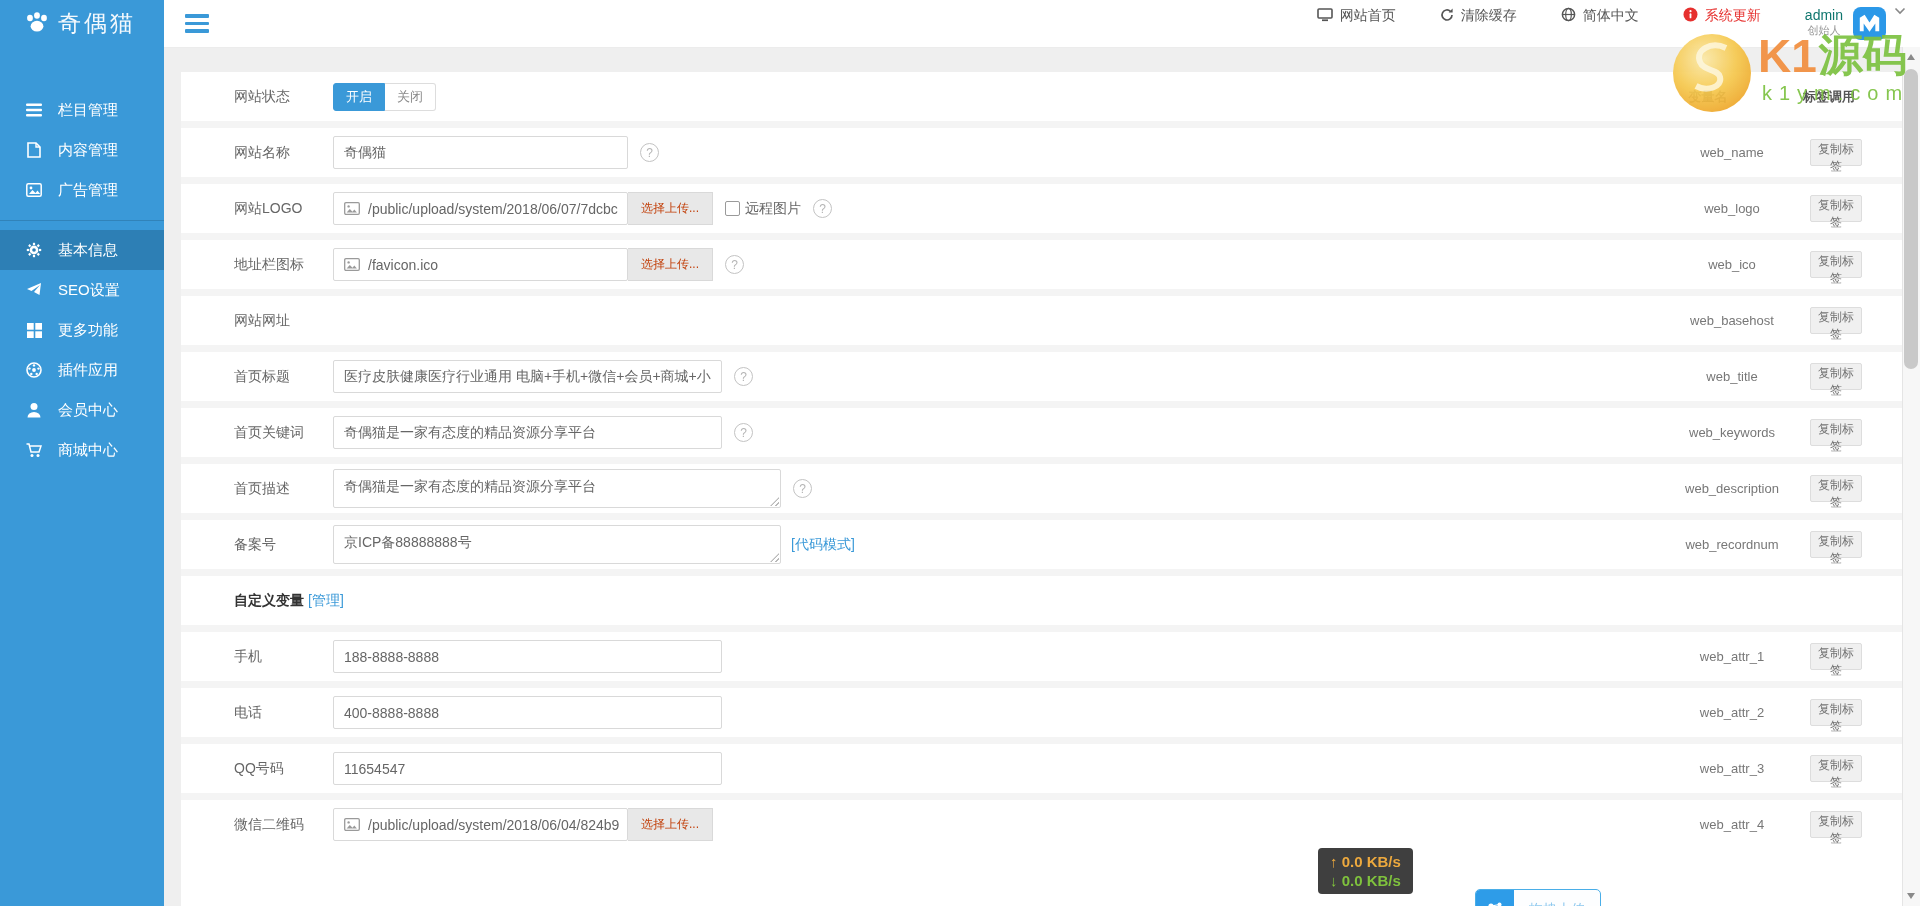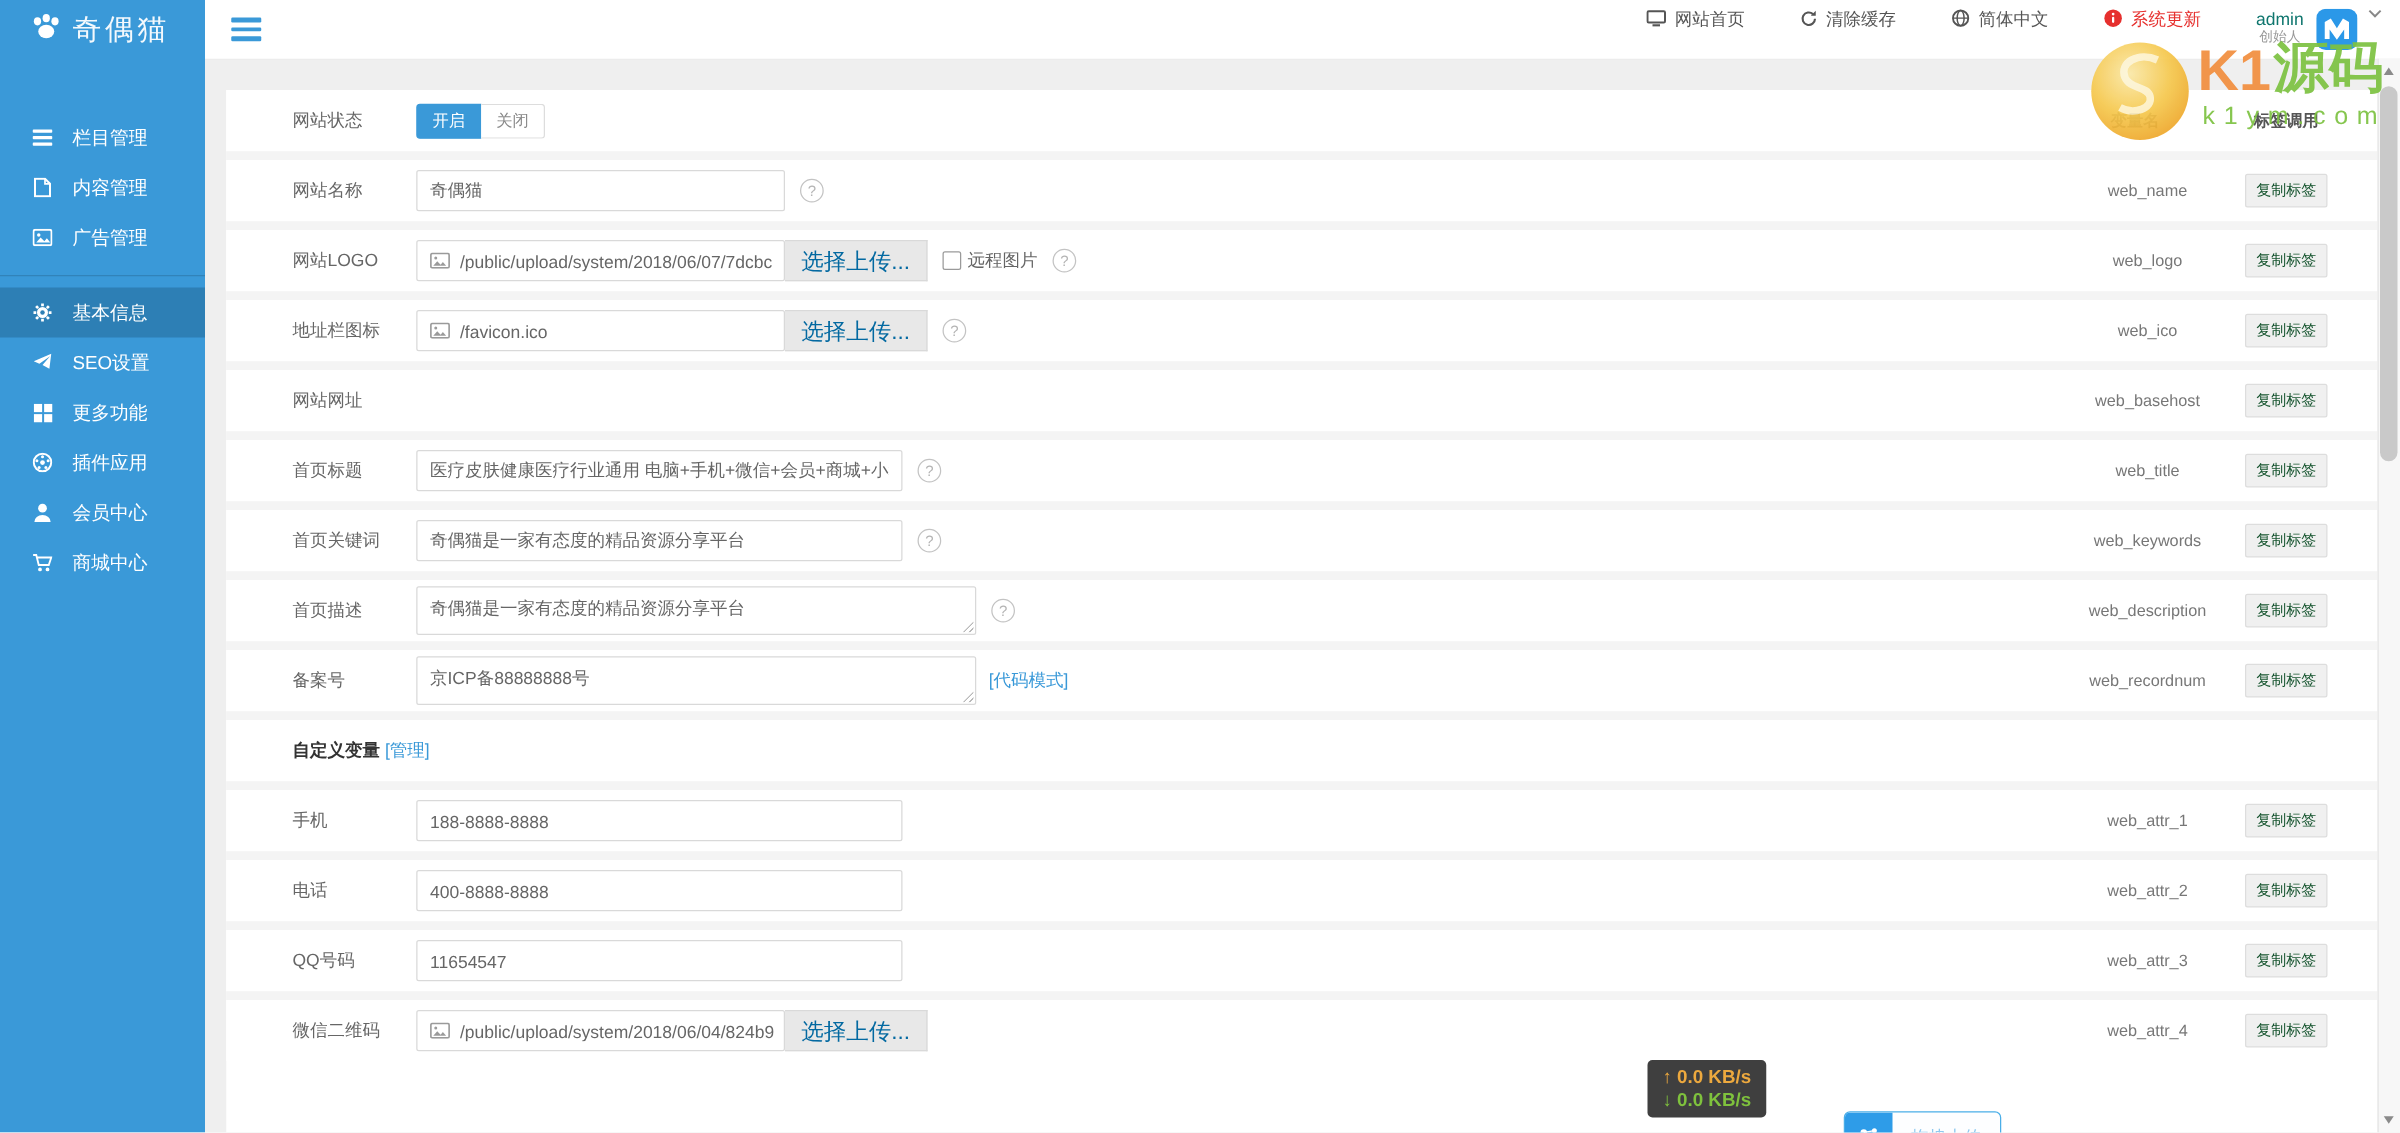--- a/index.html
+++ b/index.html
@@ -44,32 +44,32 @@
   .input .ival{white-space:nowrap;overflow:hidden}
   .input.w-normal{width:389px}
   .input.w-narrow{width:295px}
   .input.file{width:295px;padding-right:0}
   .input .img-ic{display:flex;margin-right:8px;flex-shrink:0}
   .input.ta{height:39px;width:448px;align-items:flex-start;padding-top:8px;position:relative}
   .rs{position:absolute;right:1px;bottom:1px;width:9px;height:9px;
       background:repeating-linear-gradient(-45deg,transparent 0 2px,#b9b9b9 2px 3.5px);
       clip-path:polygon(100% 0,100% 100%,0 100%);cursor:nwse-resize}
   .upbtn{height:33px;padding:0 13px;background:#e8e8e8;border:1px solid #d9d9d9;border-left:none;
-         font-size:18px;color:#0369a1;cursor:pointer;font-family:inherit;white-space:nowrap}
+         font-size:12px;color:#c2410c;cursor:pointer;font-family:inherit;white-space:nowrap}
   .remote{display:flex;align-items:center;gap:5px;margin-left:12px;cursor:pointer}
   .cbx{width:13px;height:13px;border:1px solid #9a9a9a;border-radius:2px;background:#fff}
   .remote span:last-child{font-size:14px;color:#666}
   .help{width:17px;height:17px;border:1px solid #c3c3c3;border-radius:50%;color:#b5b5b5;font-size:12px;
         display:flex;align-items:center;justify-content:center;margin-left:12px;cursor:pointer;flex-shrink:0}
   .inline-link{color:#3a99d8;font-size:14px;margin-left:10px;text-decoration:none;cursor:pointer}
   .form-row.section .inline-link{margin-left:4px;font-weight:normal}
   .row-right{margin-left:auto;display:flex;align-items:center;padding-right:40px}
   .varname{width:120px;text-align:center;font-size:13px;color:#777}
-  .copybtn{width:66px;height:27px;background:#f0f0f0;border:1px solid #ddd;border-radius:2px;font-size:12px;
-           color:#14532d;margin-left:18px;cursor:pointer;font-family:Liberation Mono, monospace}
+  .copybtn{width:52px;height:27px;background:#f0f0f0;border:1px solid #ddd;border-radius:2px;font-size:12px;
+           color:#737373;margin-left:18px;cursor:pointer;font-family:Liberation Mono, monospace}
   .col-h{width:120px;text-align:center;font-weight:bold;font-size:13px;color:#555}
   .col-h.c2{width:66px;margin-left:28px}
   .toggle{display:flex;font-size:13px;cursor:pointer}
   .tg{height:26px;display:flex;align-items:center;padding:0 12px}
   .tg.on{background:#3a99d8;color:#fff;border:1px solid #3a99d8;border-radius:3px 0 0 3px}
   .tg.off{background:#fff;color:#888;border:1px solid #ddd;border-left:none;border-radius:0 3px 3px 0}
   
   .scrollbar{position:absolute;right:0;top:47px;bottom:0;width:17px;background:#f7f7f7;border-left:1px solid #e5e5e5;z-index:20}
   .sb-up{position:absolute;top:7px;left:4px;width:0;height:0;border-left:4.5px solid transparent;border-right:4.5px solid transparent;border-bottom:6px solid #8a8a8a}
   .sb-down{position:absolute;bottom:7px;left:4px;width:0;height:0;border-left:4.5px solid transparent;border-right:4.5px solid transparent;border-top:6px solid #8a8a8a}

